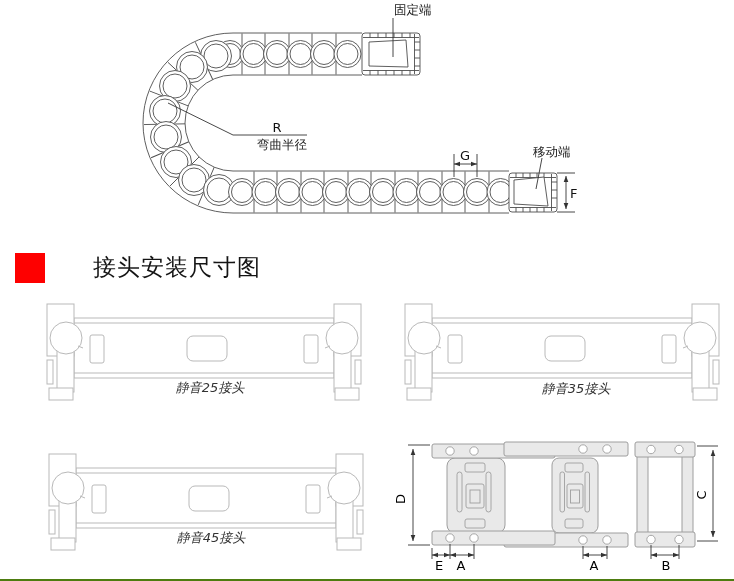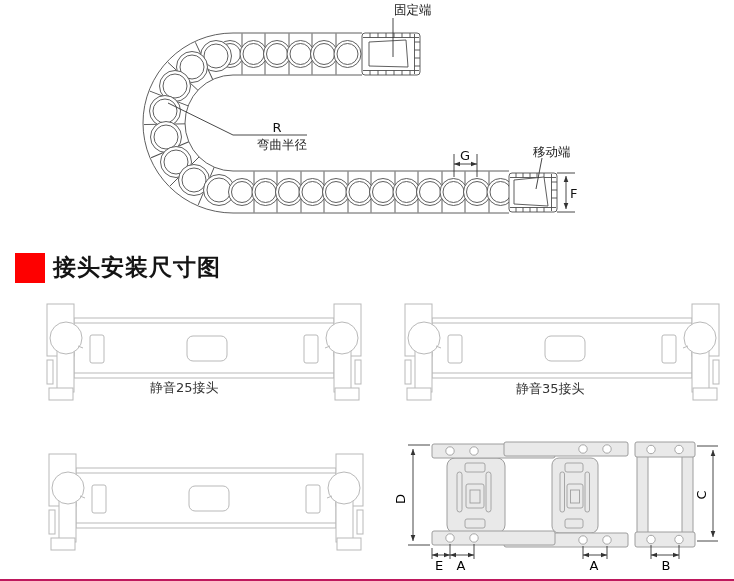--- a/index.html
+++ b/index.html
@@ -1,37 +1,37 @@
 <!DOCTYPE html>
 <html style="--accent: #fe0000; --chain-stroke: #4d4d4d; --joint-stroke: #b9b9b9; --part-fill: #e9e9e9; --part-stroke: #9e9e9e; --dim-stroke: #333333;"><head>
 <meta charset="utf-8">
 <style>
   html,body{margin:0;padding:0;background:#fff;}
   #page{position:relative;width:734px;height:581px;background:#fff;overflow:hidden;
-        font-family:"DejaVu Sans","Liberation Sans",sans-serif;border-bottom:2px solid #be185d;box-sizing:border-box;}
+        font-family:"DejaVu Sans","Liberation Sans",sans-serif;border-bottom:2px solid #4d7c0f;box-sizing:border-box;}
   .abs{position:absolute;}
   
   .cl{stroke:var(--chain-stroke);fill:none;stroke-width:.9;}
   .cf{stroke:var(--chain-stroke);fill:#fff;stroke-width:.9;}
   
   .jl{stroke:var(--joint-stroke);fill:none;stroke-width:1;}
   .jf{stroke:var(--joint-stroke);fill:#fff;stroke-width:1;}
   
   .pf{fill:var(--part-fill);stroke:var(--part-stroke);stroke-width:1;}
   .pd{fill:none;stroke:var(--part-stroke);stroke-width:.9;}
   .ph{fill:#fff;stroke:var(--part-stroke);stroke-width:.9;}
   
   .dl{stroke:var(--dim-stroke);fill:none;stroke-width:.9;}
   text.dim{font:13px "DejaVu Sans","Liberation Sans",sans-serif;fill:#000;}
   text.cjk{font:12.5px "DejaVu Sans","Liberation Sans",sans-serif;fill:#222;}
   text.sym{font:13px "DejaVu Sans","Liberation Sans",sans-serif;fill:#111;}
-  .joint-label{position:absolute;width:120px;text-align:left;font-size:13px;color:#333;}
+  .joint-label{position:absolute;width:120px;text-align:center;font-size:13px;color:#333;font-style:italic;}
   #heading{position:absolute;left:15px;top:252px;display:flex;align-items:center;}
   #heading .sq{width:30px;height:30px;background:var(--accent);margin-right:8px;}
-  #heading .t{font-size:23px;font-weight:700;color:#141414;letter-spacing:1px;}
+  #heading .t{font-size:23px;font-weight:400;color:#141414;letter-spacing:1px;margin-left:40px;}
 </style>
 </head>
 <body>
 
 <div id="page">
 
   <svg class="abs" width="0" height="0" style="left:0;top:0">
     <defs>
       <g id="joint-sym">
 
@@ -307,20 +307,21 @@
   <div class="joint-label" style="left:150px;top:379px">静音25接头</div>
 
   <svg class="abs" style="left:402px;top:302px" width="320" height="100" viewBox="0 0 320 100">
       <use href="#joint-sym"></use>
     </svg>
   <div class="joint-label" style="left:516px;top:380px">静音35接头</div>
 
   <svg class="abs" style="left:46px;top:452px" width="320" height="100" viewBox="0 0 320 100">
       <use href="#joint-sym"></use>
     </svg>
+  <div class="joint-label" style="left:151px;top:529px">静音45接头</div>
 
   <svg class="abs" style="left:395px;top:438px" width="339" height="143" viewBox="0 0 339 143">
     <defs>
       <marker id="ar1" viewBox="0 0 10 10" refX="9" refY="5" markerWidth="7.5" markerHeight="7.5" orient="auto-start-reverse">
         <path d="M0,1.5 L9,5 L0,8.5 Z" fill="#333"></path>
       </marker>
     </defs>
 
     <g>
       <rect class="pf" x="52" y="20" width="58" height="75" rx="8"></rect>

